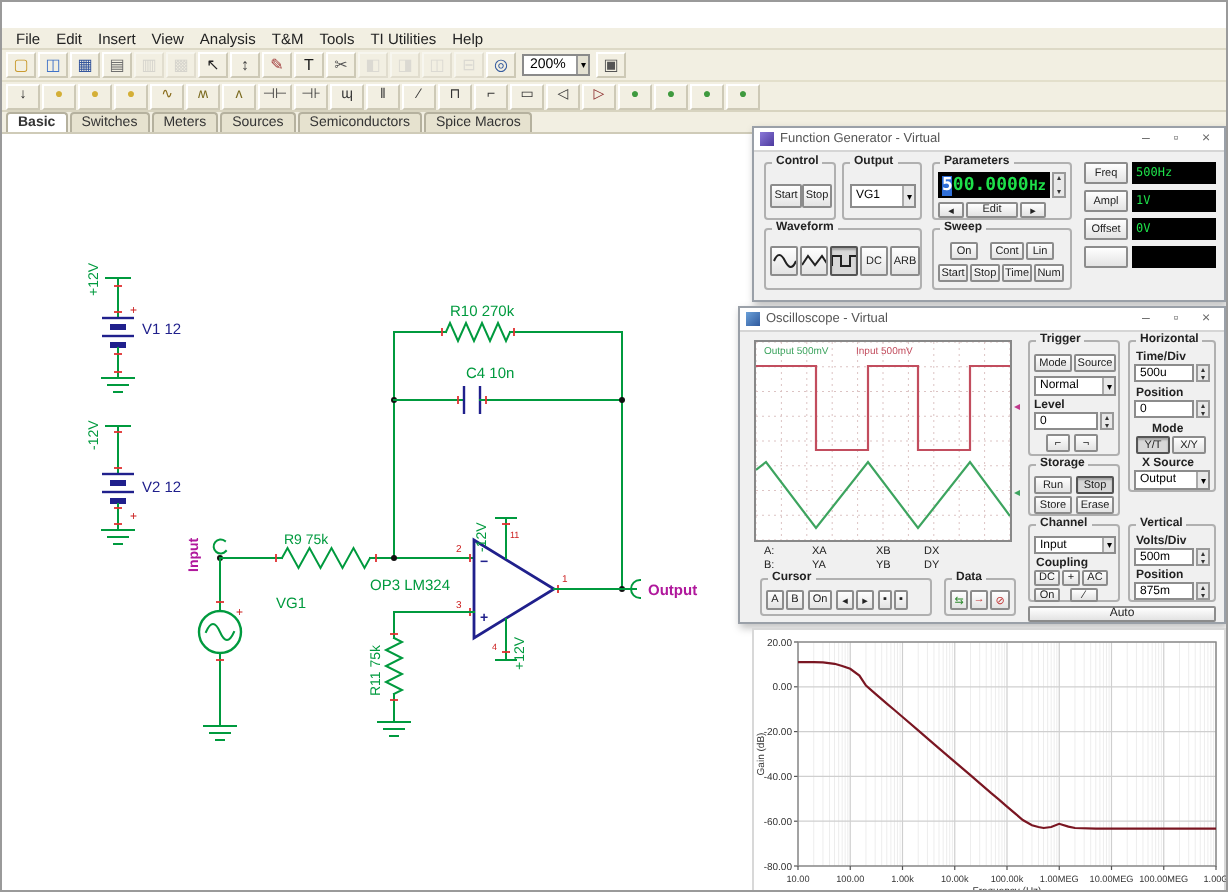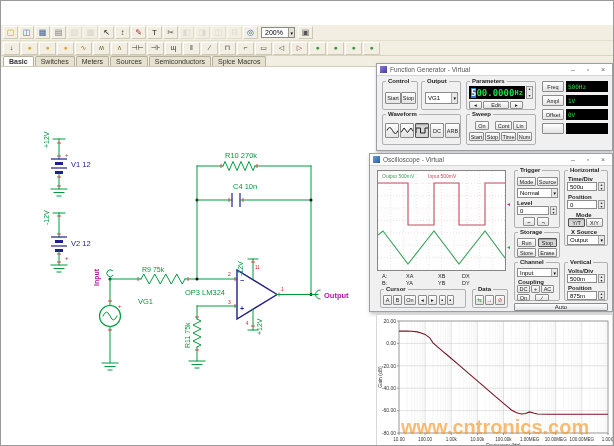--- a/index.html
+++ b/index.html
@@ -73,20 +73,32 @@
 .ro{position:absolute;font-size:5.5px;color:#222;white-space:nowrap}
 .chartwin{position:absolute;left:375px;top:313px;width:237px;height:133px;background:#fff;border:1px solid #d8d8d8}
 .watermark{position:absolute;left:24px;top:101px;font-size:20px;font-weight:bold;color:#f7941d;opacity:.62;white-space:nowrap;letter-spacing:0}
 </style>
 </head>
 <body>
 
 <div id="app">
 
 
+  <div class="menubar">
+
+  <span class="menu-item">File</span>
+      <span class="menu-item">Edit</span>
+      <span class="menu-item">Insert</span>
+      <span class="menu-item">View</span>
+      <span class="menu-item">Analysis</span>
+      <span class="menu-item">T&amp;M</span>
+      <span class="menu-item">Tools</span>
+      <span class="menu-item">TI Utilities</span>
+      <span class="menu-item">Help</span>
+    </div>
 
   <div class="toolbar t1">
     <span class="tb-list">
 
     <button class="tbtn">
           <span class="tglyph" style="color: rgb(201, 154, 46);">▢</span>
         </button>
         <button class="tbtn">
           <span class="tglyph" style="color: rgb(63, 114, 200);">◫</span>
         </button>
@@ -686,16 +698,15 @@
         <line x1="178.75" y1="118" x2="178.75" y2="120" stroke="#555" stroke-width="0.6"></line>
         <text x="178.75" y="126" text-anchor="middle" font-size="4.6" fill="#333" font-family="Liberation Sans, sans-serif">10.00MEG</text>
         <line x1="204.875" y1="118" x2="204.875" y2="120" stroke="#555" stroke-width="0.6"></line>
         <text x="204.875" y="126" text-anchor="middle" font-size="4.6" fill="#333" font-family="Liberation Sans, sans-serif">100.00MEG</text>
         <line x1="231" y1="118" x2="231" y2="120" stroke="#555" stroke-width="0.6"></line>
         <text x="231" y="126" text-anchor="middle" font-size="4.6" fill="#333" font-family="Liberation Sans, sans-serif">1.00G</text>
         <polyline points="22.0,16.1 29.9,16.1 34.5,16.2 40.3,16.9 44.1,18.0 48.1,19.4 52.7,22.8 56.0,27.8 60.6,31.8 66.4,36.8 70.2,40.0 74.3,43.5 82.1,50.2 86.7,54.2 92.5,59.2 96.3,62.4 100.4,65.9 108.2,72.6 112.8,76.6 118.6,81.6 122.5,84.8 126.5,88.3 131.1,92.2 134.4,95.0 139.0,97.6 142.2,98.5 144.8,99.0 148.6,98.5 152.6,96.9 157.2,98.3 160.5,99.0 170.9,99.3 178.8,99.3 204.9,99.3 231.0,99.3" fill="none" stroke="#7a1622" stroke-width="1.1"></polyline>
         <text x="126.5" y="132" text-anchor="middle" font-size="5" fill="#333" font-family="Liberation Sans, sans-serif">Frequency (Hz)</text>
         <text transform="translate(5,62) rotate(-90)" text-anchor="middle" font-size="5" fill="#333" font-family="Liberation Sans, sans-serif">Gain (dB)</text>
       </svg>
-    <div class="watermark">www.cntronics.com</div>
   </div>
 
 </div>
 
 </body></html>

